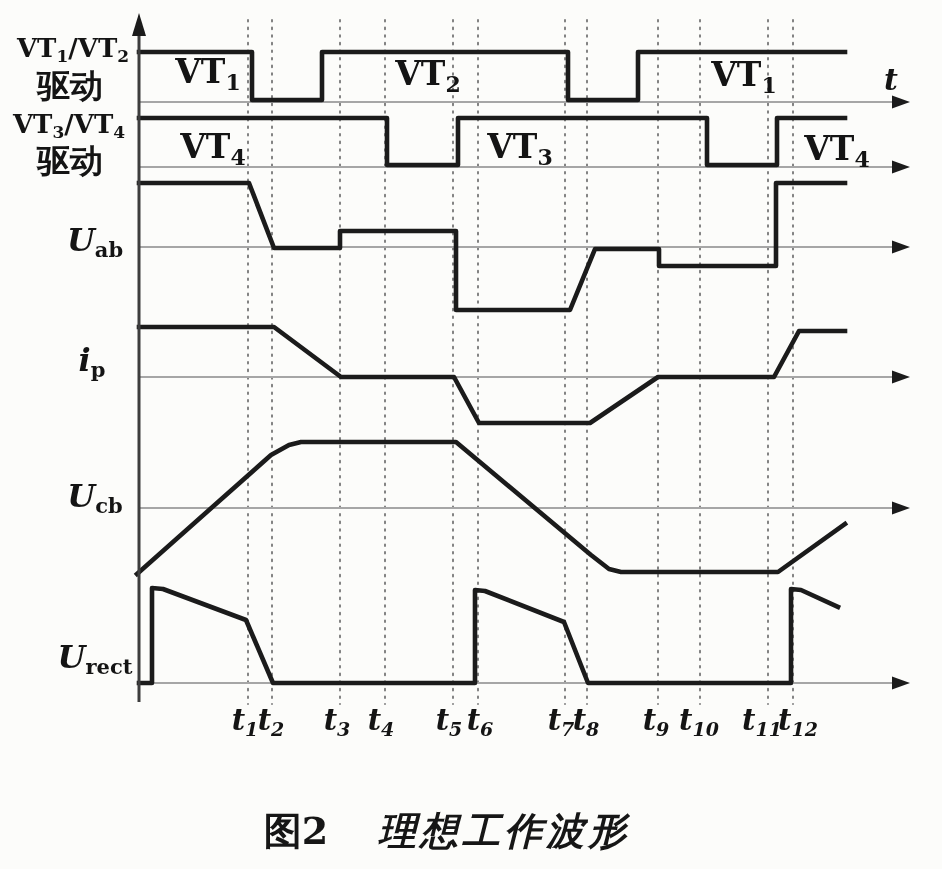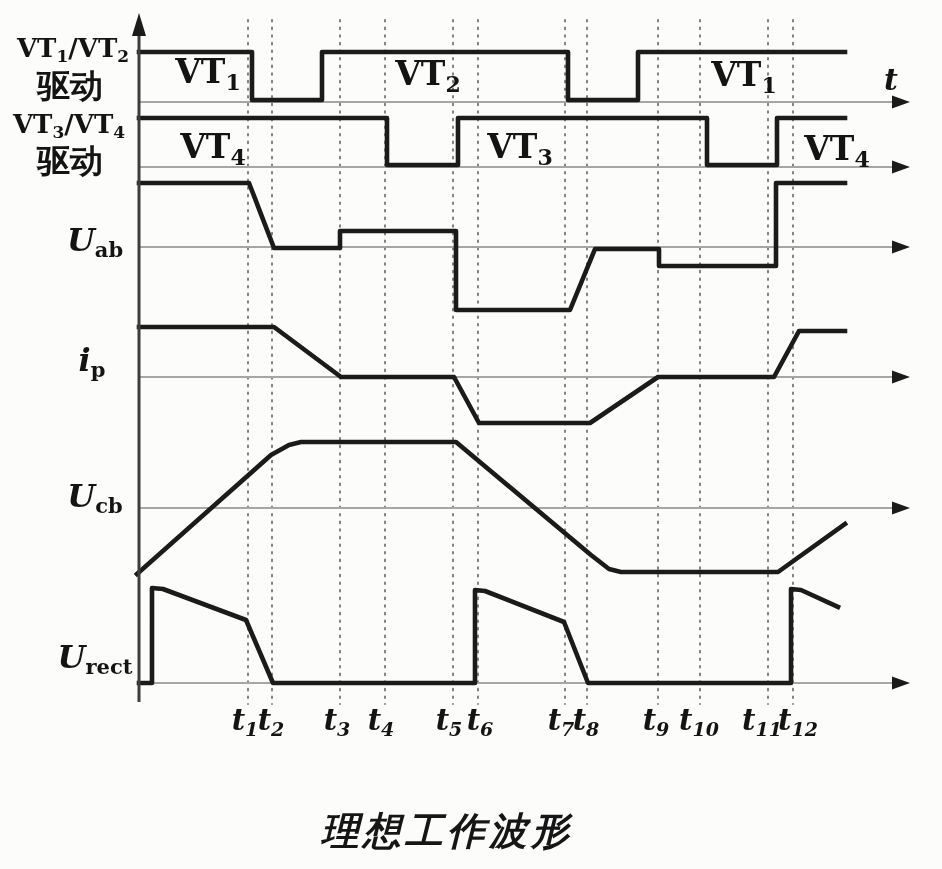--- a/index.html
+++ b/index.html
@@ -98,15 +98,16 @@
         <text x="480" y="730" text-anchor="middle" font-family="&quot;DejaVu Serif&quot;,&quot;Liberation Serif&quot;,serif" font-size="29" font-weight="700" fill="#141414"><tspan dy="0" font-size="29" font-style="italic">t</tspan><tspan dy="6" font-size="19" font-style="italic">6</tspan></text>
         <text x="561" y="730" text-anchor="middle" font-family="&quot;DejaVu Serif&quot;,&quot;Liberation Serif&quot;,serif" font-size="29" font-weight="700" fill="#141414"><tspan dy="0" font-size="29" font-style="italic">t</tspan><tspan dy="6" font-size="19" font-style="italic">7</tspan></text>
         <text x="586" y="730" text-anchor="middle" font-family="&quot;DejaVu Serif&quot;,&quot;Liberation Serif&quot;,serif" font-size="29" font-weight="700" fill="#141414"><tspan dy="0" font-size="29" font-style="italic">t</tspan><tspan dy="6" font-size="19" font-style="italic">8</tspan></text>
         <text x="656" y="730" text-anchor="middle" font-family="&quot;DejaVu Serif&quot;,&quot;Liberation Serif&quot;,serif" font-size="29" font-weight="700" fill="#141414"><tspan dy="0" font-size="29" font-style="italic">t</tspan><tspan dy="6" font-size="19" font-style="italic">9</tspan></text>
         <text x="699" y="730" text-anchor="middle" font-family="&quot;DejaVu Serif&quot;,&quot;Liberation Serif&quot;,serif" font-size="29" font-weight="700" fill="#141414"><tspan dy="0" font-size="29" font-style="italic">t</tspan><tspan dy="6" font-size="19" font-style="italic">10</tspan></text>
         <text x="762" y="730" text-anchor="middle" font-family="&quot;DejaVu Serif&quot;,&quot;Liberation Serif&quot;,serif" font-size="29" font-weight="700" fill="#141414"><tspan dy="0" font-size="29" font-style="italic">t</tspan><tspan dy="6" font-size="19" font-style="italic">11</tspan></text>
         <text x="798" y="730" text-anchor="middle" font-family="&quot;DejaVu Serif&quot;,&quot;Liberation Serif&quot;,serif" font-size="29" font-weight="700" fill="#141414"><tspan dy="0" font-size="29" font-style="italic">t</tspan><tspan dy="6" font-size="19" font-style="italic">12</tspan></text>
       </g>
     </svg>
   <div class="caption">
+    <span class="number">图2</span>
     <span class="title">理想工作波形</span>
   </div>
 </div>
 
 </body></html>

